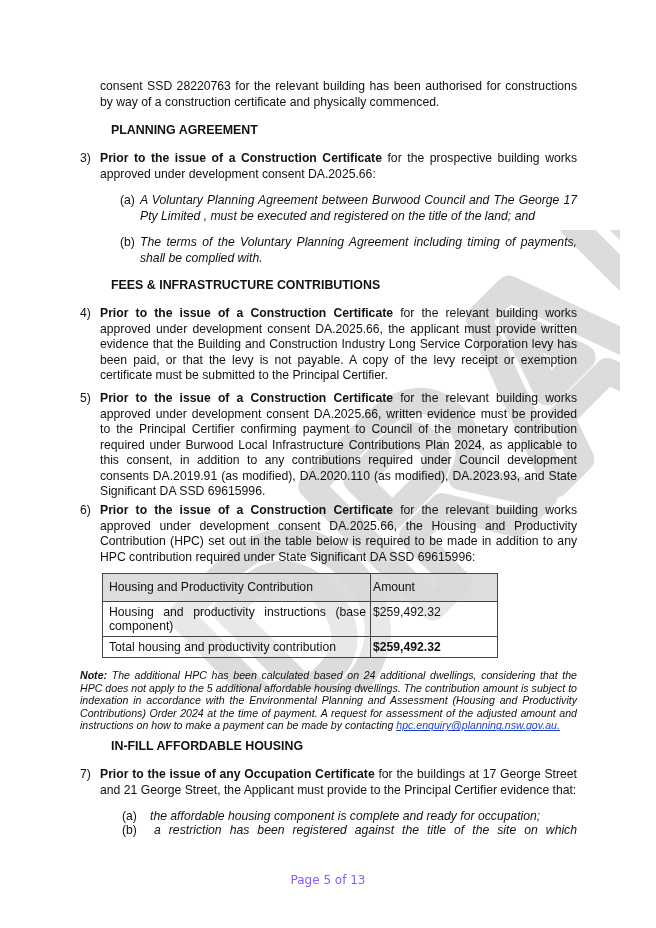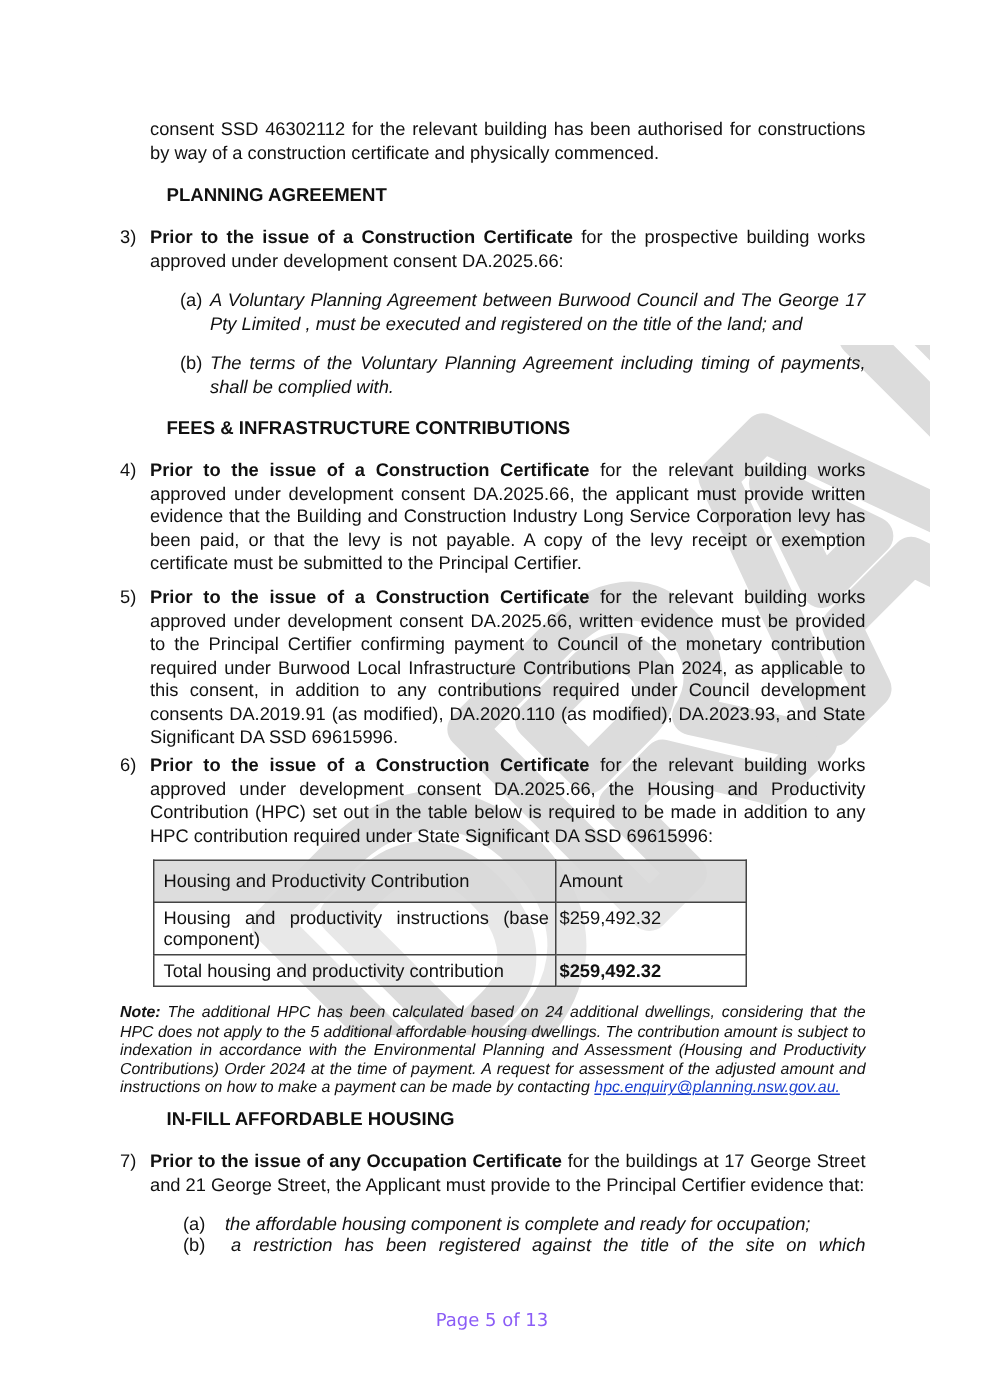--- a/index.html
+++ b/index.html
@@ -43,21 +43,21 @@
   </style>
 </head>
 <body>
 
 <svg class="watermark" viewBox="0 0 560 460">
   <text x="40" y="400" transform="rotate(-45 280 230)">DRAFT</text>
 </svg>
 
 <div class="content">
 
-  <p style="position:absolute; left:20px; top:79px; width:477px;">consent SSD 46302112 for the relevant building has been authorised for constructions by way of a construction certificate and physically commenced.</p>
+  <p style="position:absolute; left:20px; top:79px; width:477px;">consent SSD 28220763 for the relevant building has been authorised for constructions by way of a construction certificate and physically commenced.</p>
 
   <div class="heading" style="top:123px;">PLANNING AGREEMENT</div>
 
   <div class="num-item" style="top:151px;">
     <span class="num">3)</span>
     <p class="num-body"><b>Prior to the issue of a Construction Certificate</b><span> for the prospective building works approved under development consent DA.2025.66:</span></p>
   </div>
 
   <div class="sub-item" style="top:193px;">
     <span class="sub-lbl">(a)</span>

